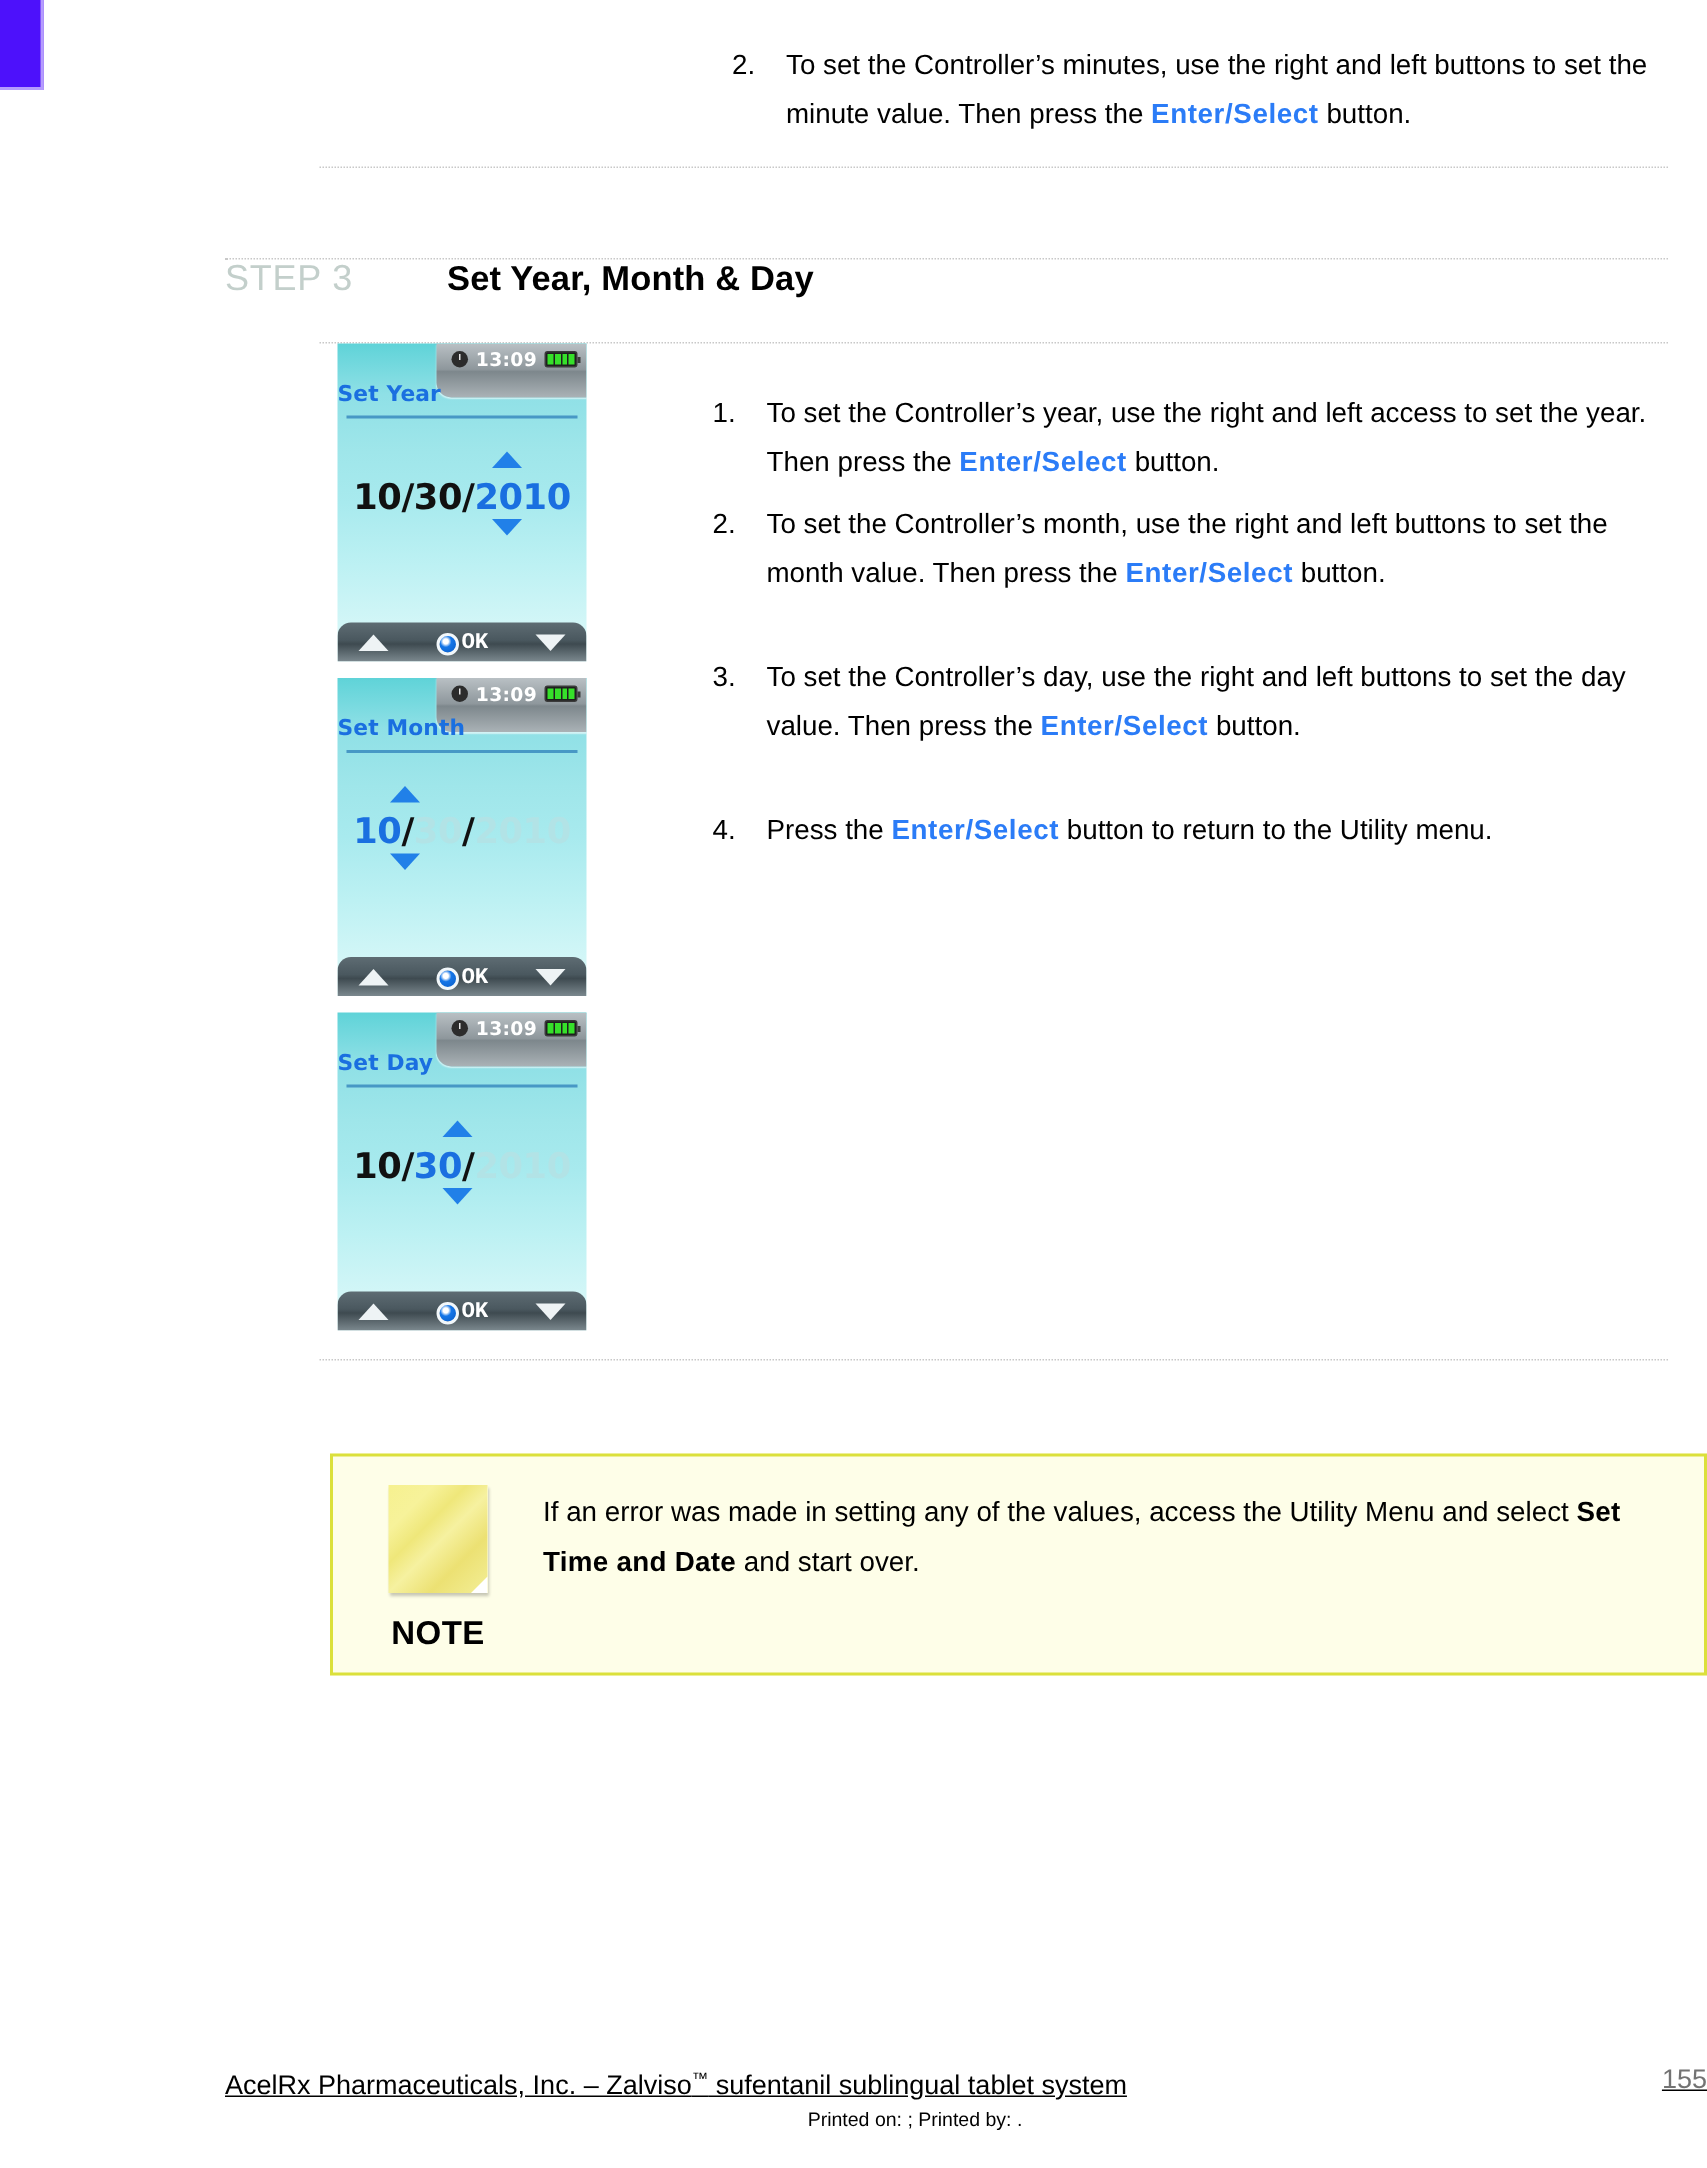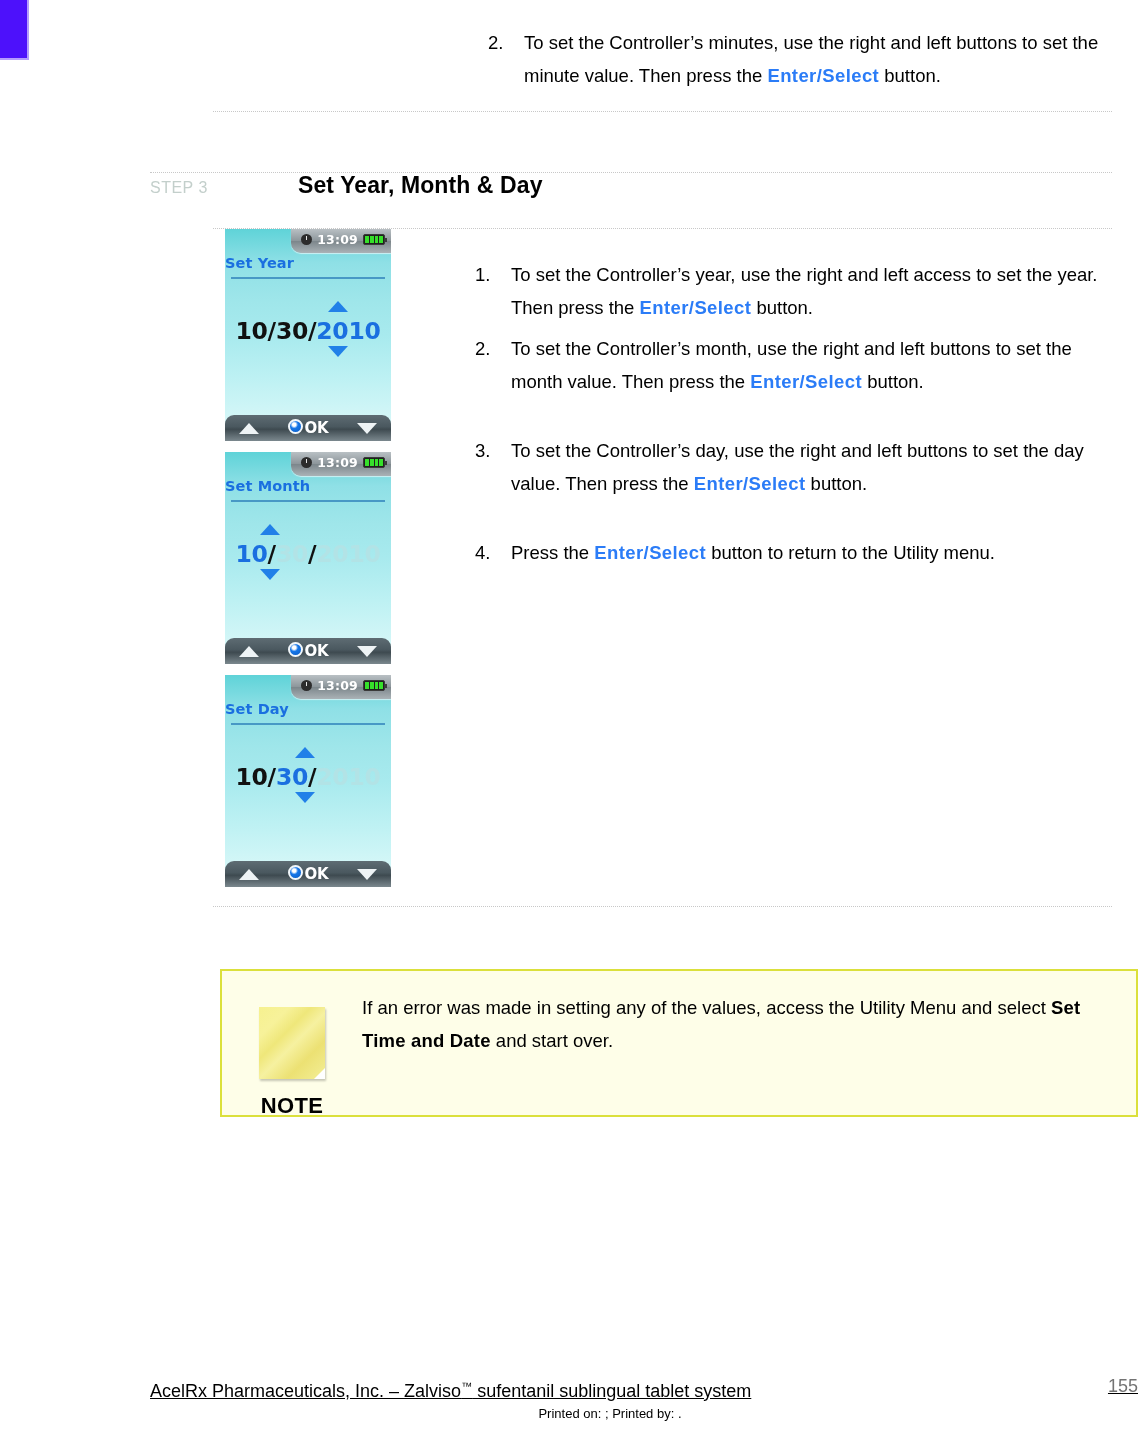--- a/index.html
+++ b/index.html
@@ -76,21 +76,21 @@
     width: 962px;
   }
   .step-row {
     display: flex;
     align-items: baseline;
     height: 48px;
   }
   .step-label {
     width: 148px;
     flex: 0 0 148px;
-    font-size: 16px;
+    font-size: 24px;
     color: #c3cfcb;
     letter-spacing: 0.5px;
   }
   .step-title {
     font-size: 23px;
     font-weight: bold;
     color: #000;
     letter-spacing: 0.1px;
   }
 
@@ -133,21 +133,21 @@
                 #d2f6f7 88%,
                 #ddf8f8 100%);
     font-family: "DejaVu Sans", sans-serif;
     overflow: hidden;
   }
   .dev-statusbar {
     position: absolute;
     right: 0;
     top: 0;
     height: 20px;
-    padding: 0 6px 4px 10px;
+    padding: 0 6px 16px 10px;
     display: flex;
     align-items: center;
     gap: 5px;
     background: linear-gradient(to bottom, #b9c0c4 0%, #8e979c 48%, #7d878c 52%, #aab2b6 100%);
     border-bottom-left-radius: 10px;
     box-shadow: 0 1px 1px rgba(255,255,255,.6);
   }
   .clock-glyph {
     width: 11px;
     height: 11px;
@@ -265,22 +265,23 @@
     border-bottom: 11px solid #eef3f5;
   }
   .sk-tri-dn {
     width: 0; height: 0;
     border-left: 10px solid transparent;
     border-right: 10px solid transparent;
     border-top: 11px solid #eef3f5;
   }
   .sk-ok {
     display: flex;
-    align-items: flex-start;
+    align-items: flex-end;
     gap: 2px;
+    font-family: Liberation Mono, monospace;
   }
   .sk-dot {
     width: 15px; height: 15px;
     border-radius: 50%;
     background: radial-gradient(circle at 38% 33%, #ffffff 0%, #ffffff 17%, #1576e8 38%, #0a5bc4 100%);
     border: 2px solid #f2f7fa;
     box-sizing: border-box;
   }
   .sk-ok-label {
     font-size: 15px;
@@ -298,21 +299,21 @@
     height: 148px;
     box-sizing: border-box;
     background: #fefee8;
     border: 2px solid #dbe03b;
     display: flex;
     align-items: flex-start;
   }
   .note-icon-col {
     flex: 0 0 140px;
     width: 140px;
-    padding-top: 36px;
+    padding-top: 19px;
     display: flex;
     flex-direction: column;
     align-items: center;
   }
   .sticky {
     width: 66px;
     height: 72px;
     background:
       linear-gradient(135deg,
         #f6f18f 0%, #f7f29a 22%, #efe77a 38%,

